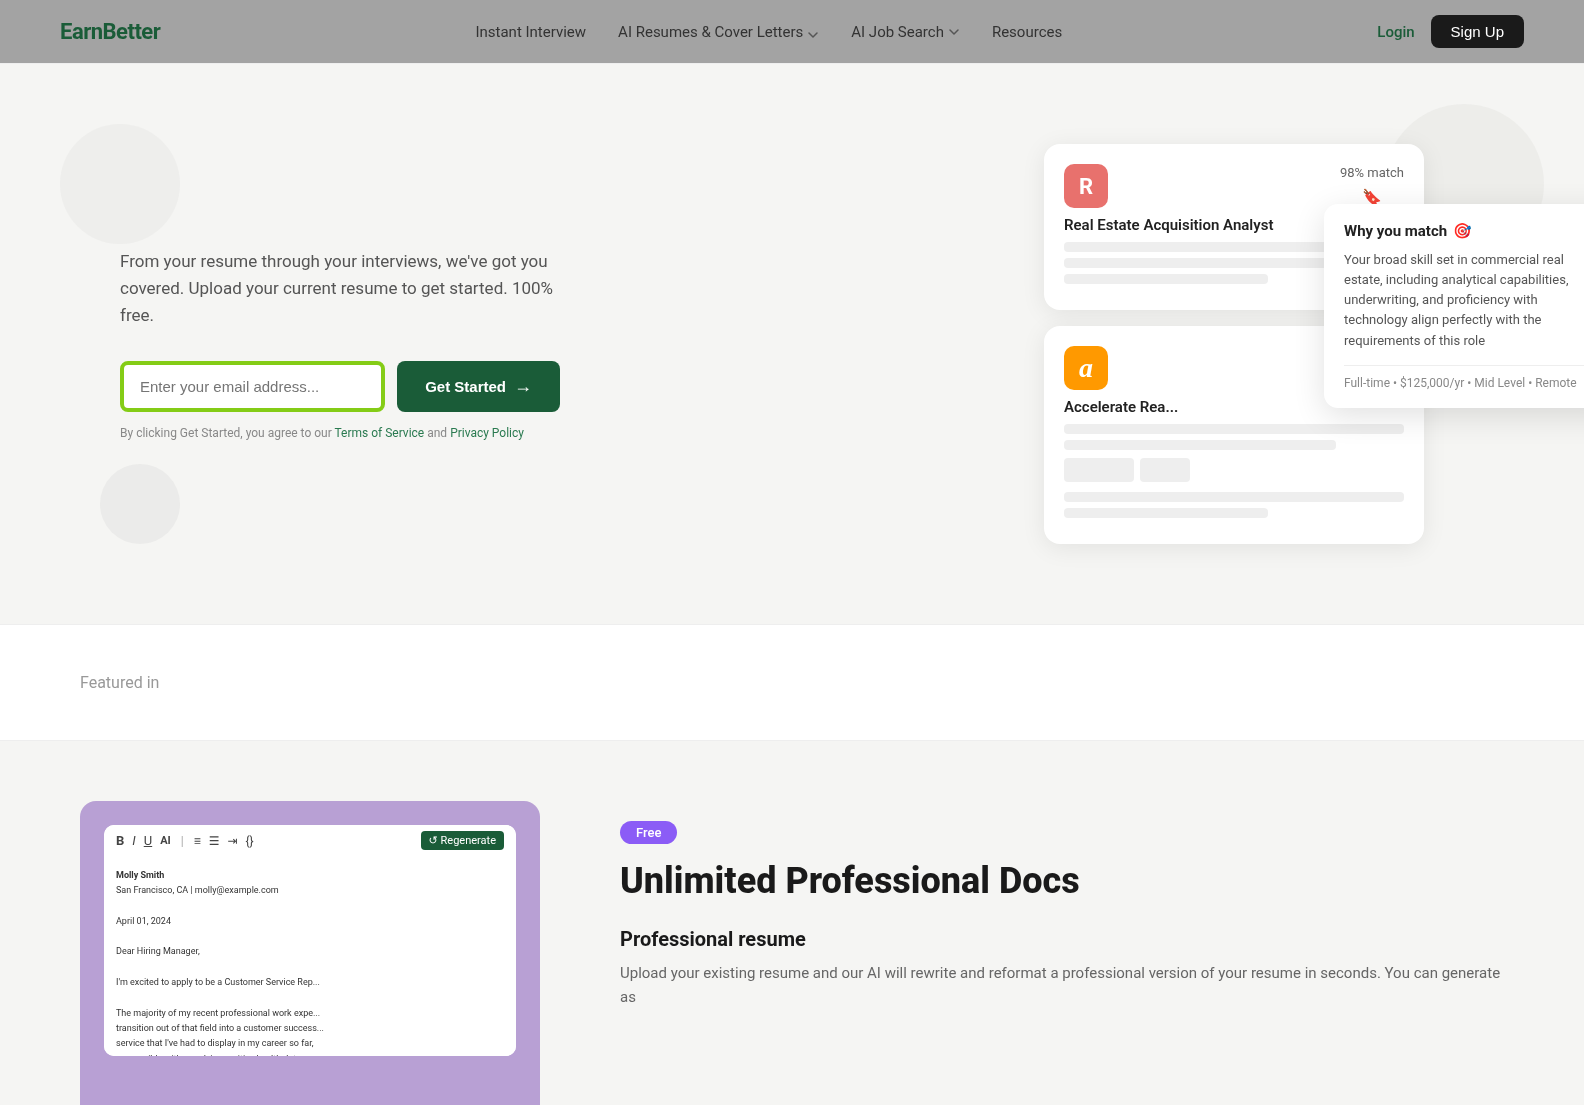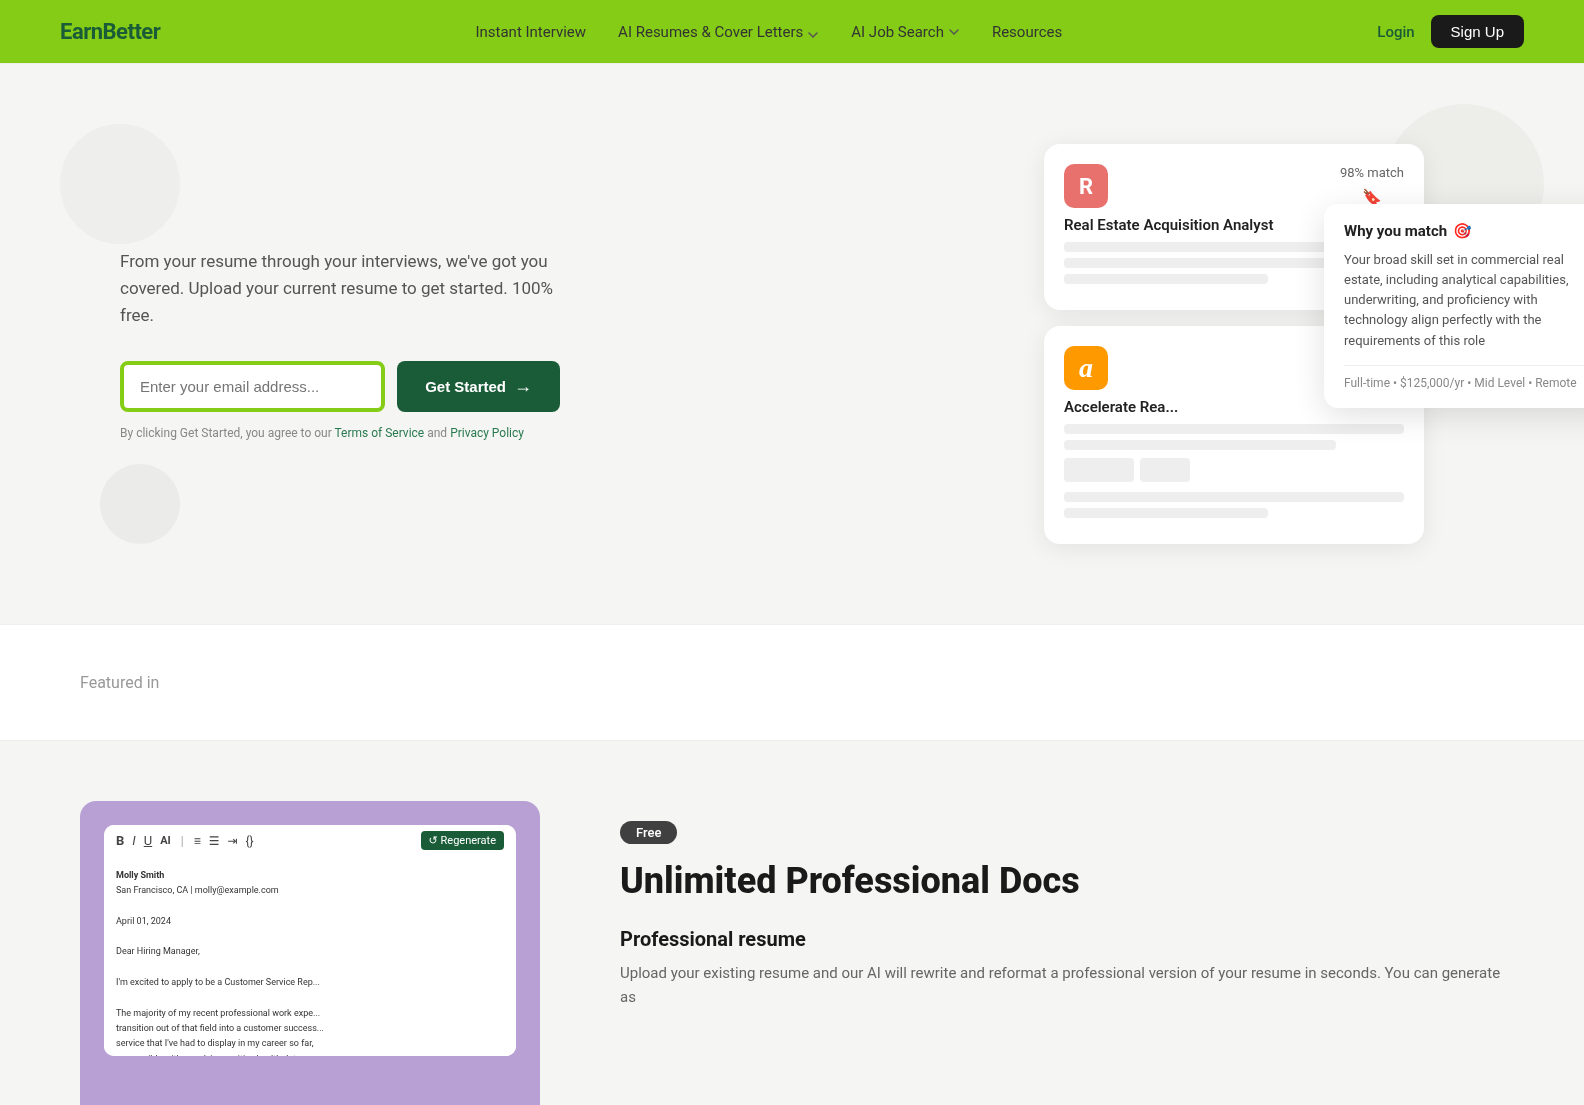--- a/index.html
+++ b/index.html
@@ -1,20 +1,20 @@
 <!DOCTYPE html>
 <html><head>
   <meta charset="utf-8">
   <style>
     * { margin: 0; padding: 0; box-sizing: border-box; }
     body { font-family: -apple-system, BlinkMacSystemFont, 'Segoe UI', Roboto, sans-serif; background: #f5f5f3; color: #222; }
 
     
     .navbar {
-      background: #84cc16;
+      background: #a3a3a3;
       display: flex;
       align-items: center;
       justify-content: space-between;
       padding: 8px 60px;
       height: 64px;
       border-bottom: 1px solid #eee;
       position: sticky;
       top: 0;
       z-index: 100;
     }
@@ -395,21 +395,21 @@
       color: #333;
       height: 200px;
       overflow: hidden;
     }
 
     
     .docs-right {
       padding-top: 20px;
     }
     .free-badge {
-      background: #404040;
+      background: #8b5cf6;
       color: #fff;
       border-radius: 20px;
       padding: 4px 16px;
       font-size: 13px;
       font-weight: 500;
       display: inline-block;
       margin-bottom: 16px;
     }
     .docs-title {
       font-size: 36px;

